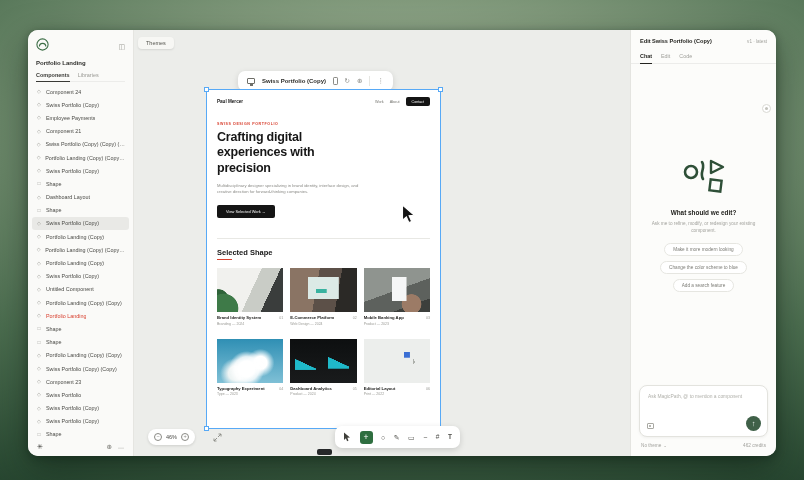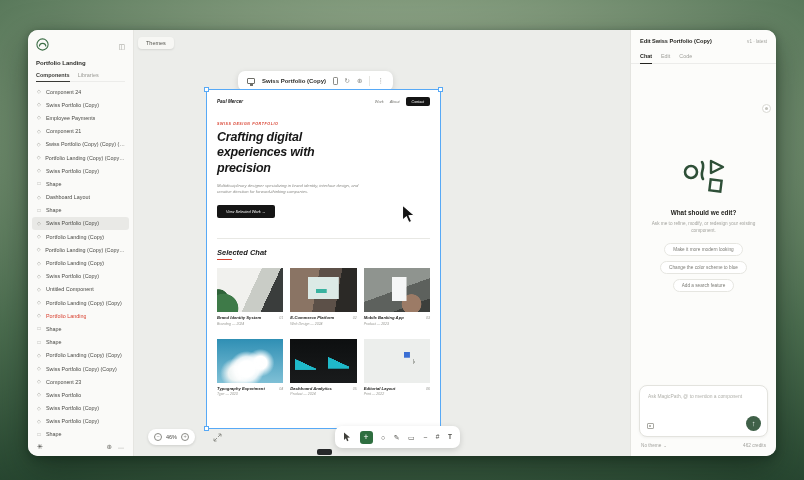--- a/index.html
+++ b/index.html
@@ -44,21 +44,21 @@
     box-shadow:0 2px 6px rgba(0,0,0,.13);display:flex;align-items:center;gap:7px;padding:0 9px;}
   .desk-ico{width:8px;height:6px;border:1px solid #6e6e68;border-radius:1px;position:relative;}
   .desk-ico::after{content:"";position:absolute;left:2px;bottom:-2.5px;width:3px;height:1.2px;background:#6e6e68;}
   .cv-title{font-size:6px;color:#2e2e2b;font-weight:600;white-space:nowrap;}
   .cv-ico{font-size:6.5px;color:#8b8b86;line-height:1;}
   .phone-ico{width:4.5px;height:7.5px;border:1px solid #8b8b86;border-radius:1.2px;}
   .divider-v{width:1px;height:10px;background:#e6e6e2;}
 
   
   .frame-wrap{position:absolute;left:73px;top:60px;width:233px;height:338px;}
-  .frame{position:absolute;inset:0;background:#fff;outline:1px solid #57a9f6;overflow:hidden;font-style:italic;}
+  .frame{position:absolute;inset:0;background:#fff;outline:1px solid #57a9f6;overflow:hidden;}
   .handle{position:absolute;width:5px;height:5px;background:#fff;border:1px solid #57a9f6;z-index:6;}
   .h-tl{left:-3px;top:-3px;} .h-tr{right:-3px;top:-3px;} .h-bl{left:-3px;bottom:-3px;} .h-br{right:-3px;bottom:-3px;}
   .fr-inner{padding:7px 10px;}
   .fr-nav{display:flex;justify-content:space-between;align-items:center;}
   .fr-logo{font-size:4.6px;font-weight:700;color:#191919;}
   .fr-links{display:flex;gap:6px;align-items:center;}
   .fr-link{font-size:3.8px;color:#777772;}
   .fr-cta{background:#141414;color:#fff;font-size:3.6px;padding:2.5px 6px;border-radius:2px;}
   .fr-eyebrow{margin-top:16px;font-size:3.6px;letter-spacing:.6px;color:#d8402f;font-weight:700;}
   .fr-h1{margin-top:4px;font-size:12.5px;line-height:1.22;font-weight:700;color:#161616;letter-spacing:-.2px;width:148px;}
@@ -345,21 +345,21 @@
               <span class="fr-link">Work</span>
               <span class="fr-link">About</span>
               <span class="fr-cta">Contact</span>
             </span>
           </div>
           <div class="fr-eyebrow">SWISS DESIGN PORTFOLIO</div>
           <div class="fr-h1">Crafting digital experiences with precision</div>
           <div class="fr-p">Multidisciplinary designer specializing in brand identity, interface design, and creative direction for forward-thinking companies.</div>
           <span class="fr-btn">View Selected Work →</span>
           <hr class="fr-hr">
-          <div class="work-h">Selected Chat</div>
+          <div class="work-h">Selected Shape</div>
           <div class="grid">
 
               <div class="card">
                 <div class="card-art art-desk"></div>
                 <div class="card-row">
                   <span class="card-title">Brand Identity System</span>
                   <span class="card-num">01</span>
                 </div>
                 <div class="card-meta">Branding — 2024</div>
               </div>

